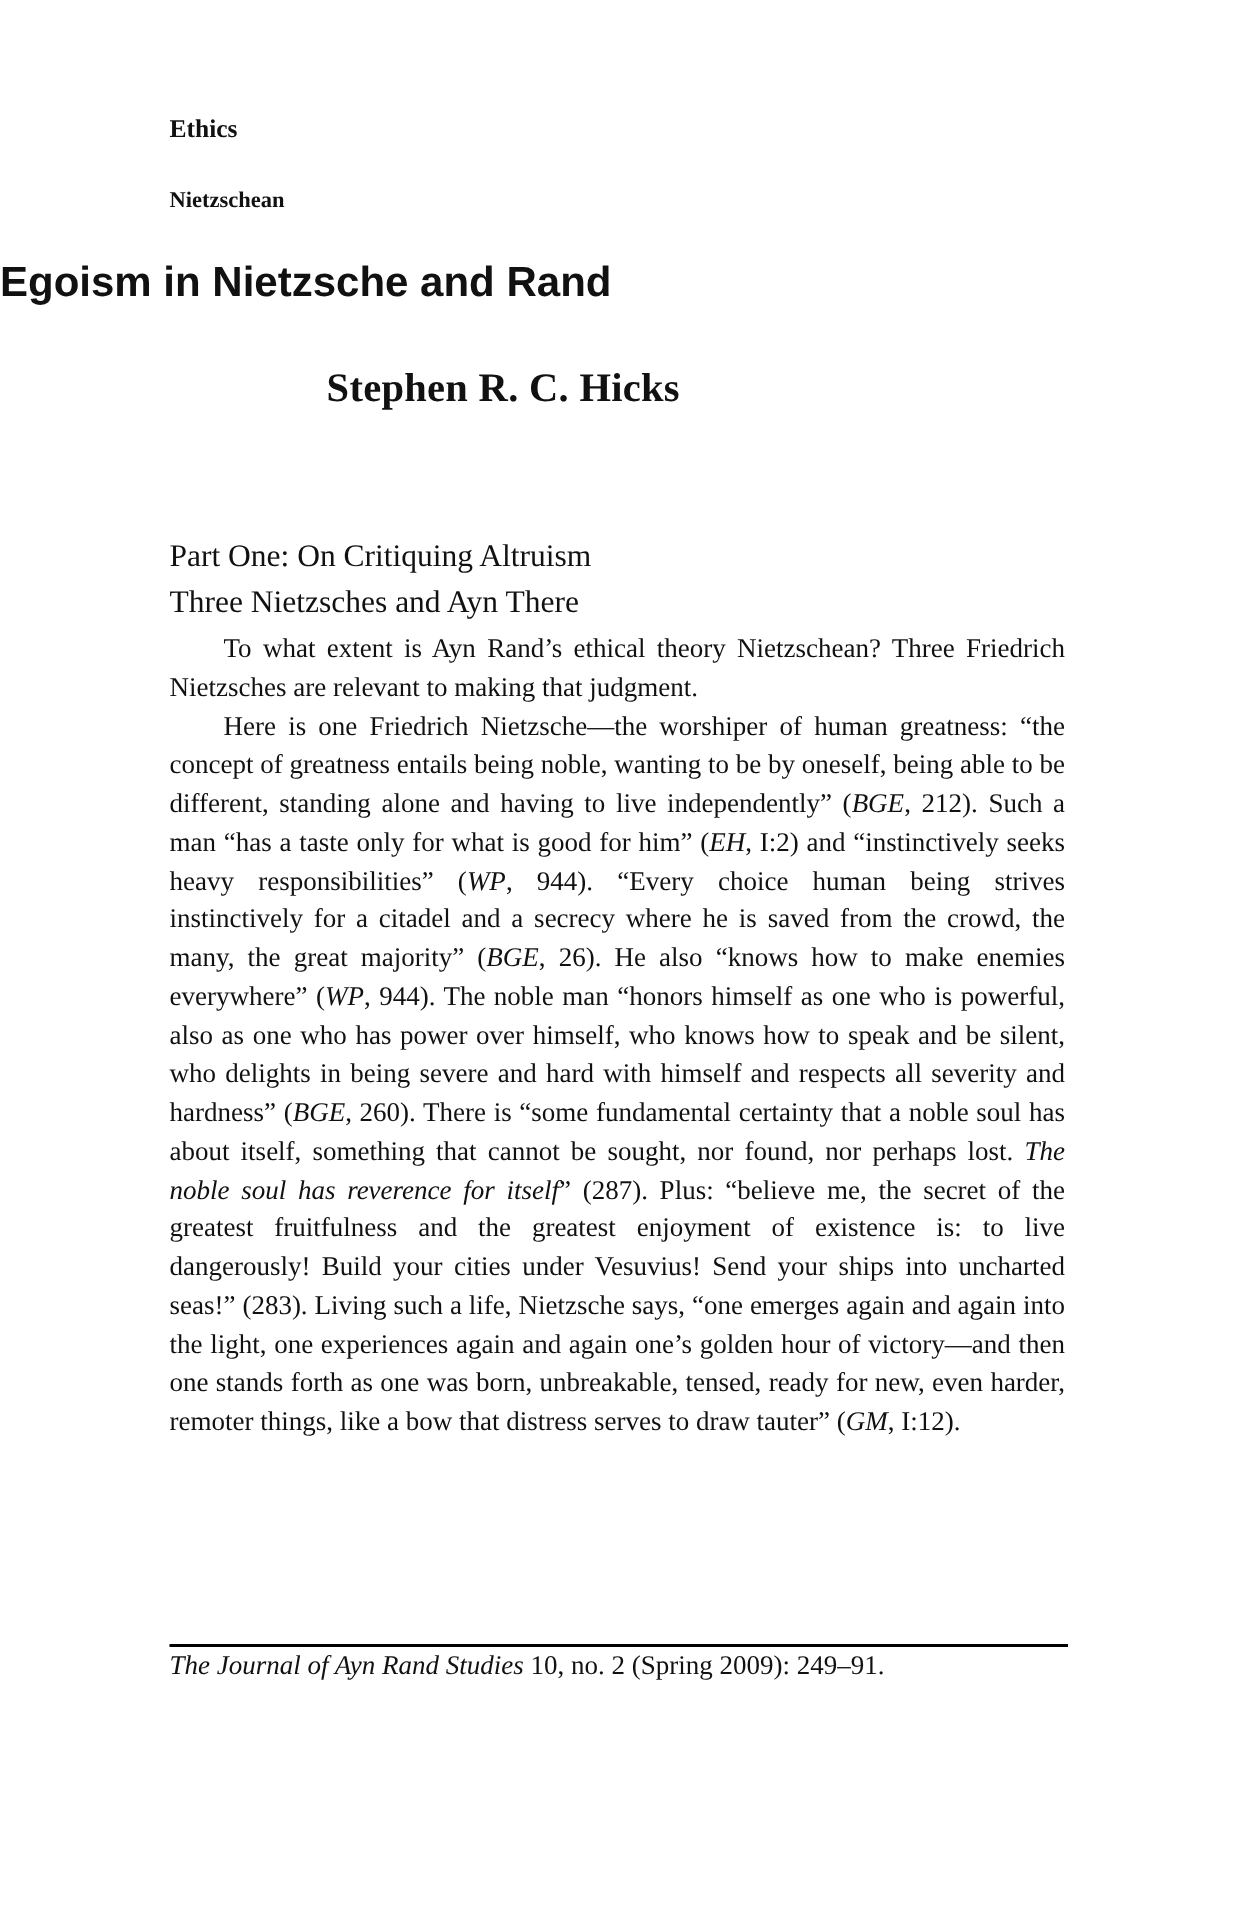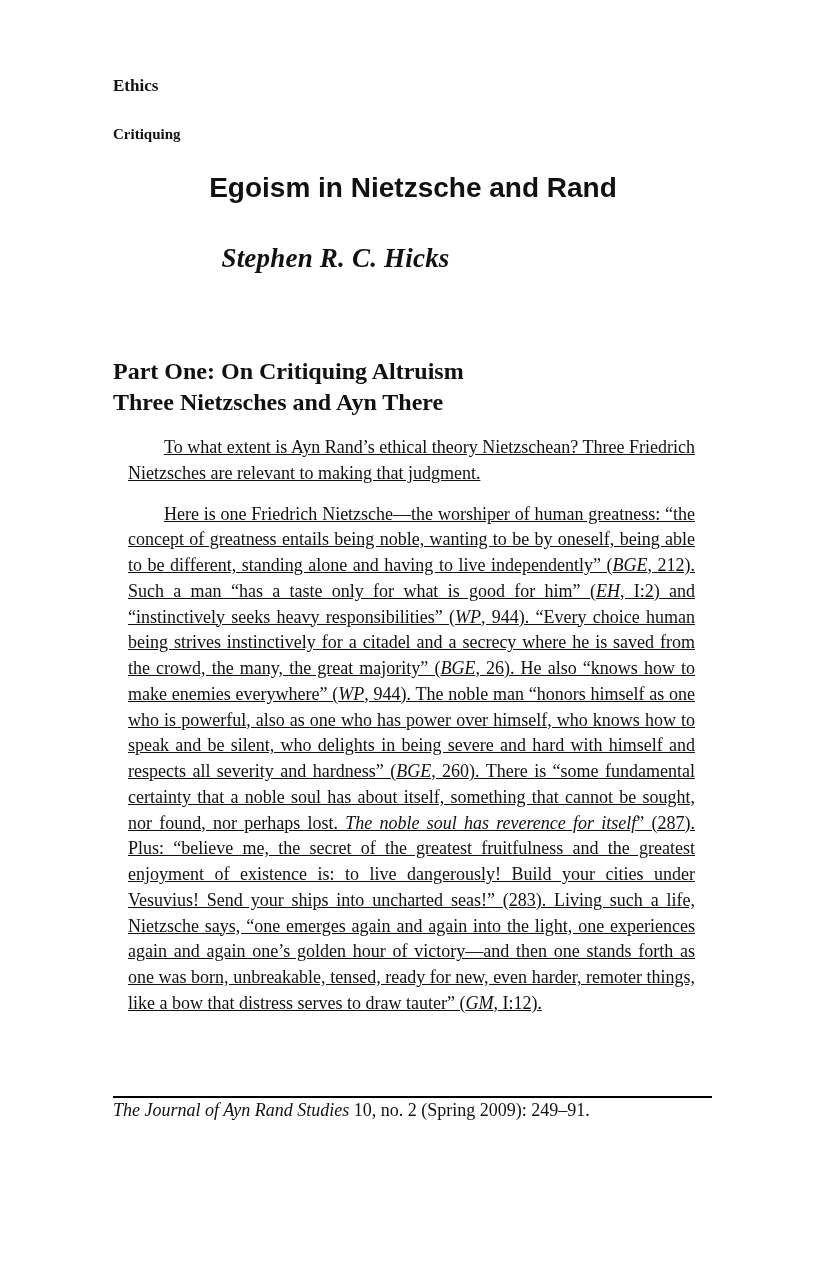--- a/index.html
+++ b/index.html
@@ -3,38 +3,38 @@
   <meta charset="utf-8">
   <style>
     html, body { margin: 0; padding: 0; background: #ffffff; }
     body { width: 826px; height: 1275px; position: relative; color: #111; overflow: hidden; }
     .page { position: absolute; left: 113px; top: 0; width: 597px; }
     .serif { font-family: "Liberation Serif", "DejaVu Serif", serif; }
     .sans { font-family: "Liberation Sans", "DejaVu Sans", sans-serif; }
     .section-label { position: absolute; left: 0; font-weight: bold; font-size: 17px; }
     #ethics { top: 76px; }
     #discussion { top: 126px; font-size: 15px; }
-    .title { position: absolute; left: -113px; width: 826px; top: 172px; text-align: center; font-size: 28px; font-weight: bold; }
-    .author { position: absolute; left: -113px; width: 671px; top: 243px; text-align: center; font-size: 27px; font-style: italic; font-weight: bold; letter-spacing: 0.2px; }
-    .heading { position: absolute; left: 0; font-weight: bold; font-size: 24px; }
+    .title { position: absolute; left: -113px; width: 826px; top: 172px; text-align: left; font-size: 28px; font-weight: bold; }
+    .author { position: absolute; left: -113px; width: 671px; top: 243px; text-align: center; font-size: 27px; font-weight: bold; letter-spacing: 0.2px; }
+    .heading { position: absolute; left: 0; font-weight: normal; font-size: 21px; }
     #h1 { top: 358px; }
     #h2 { top: 389px; }
     .body { position: absolute; left: 0; top: 420px; width: 597px; font-size: 18px; line-height: 25.75px; text-align: justify; }
-    .body p { margin: 15px; text-indent: 36px; text-decoration: underline; }
+    .body p { margin: 0; text-indent: 36px; }
     .body i { font-style: italic; }
     .rule { position: absolute; left: 0; top: 1096px; width: 599px; height: 2px; background: #000; }
     .footer { position: absolute; left: 0; top: 1100px; font-size: 18px; }
     .footer i { font-style: italic; margin-top: 27px; }
   </style>
 </head>
 <body>
 
 <div class="page">
   <div id="ethics" class="section-label serif">Ethics</div>
-  <div id="discussion" class="section-label serif">Critiquing</div>
+  <div id="discussion" class="section-label serif">Nietzschean</div>
 
   <div class="title sans">Egoism in Nietzsche and Rand</div>
   <div class="author serif">Stephen R. C. Hicks</div>
 
   <div id="h1" class="heading serif">Part One:  On Critiquing Altruism</div>
   <div id="h2" class="heading serif">Three Nietzsches and Ayn There</div>
 
   <div class="body serif" id="body-text">
       <p><span>To what extent is Ayn Rand’s ethical theory Nietzschean?  Three Friedrich Nietzsches are relevant to making that judgment.</span></p>
       <p><span>Here is one Friedrich Nietzsche—the worshiper of human greatness:  “the concept of greatness entails being noble, wanting to be by oneself, being able to be different, standing alone and having to live independently” (</span><i>BGE</i><span>, 212).  Such a man “has a taste only for what is good for him” (</span><i>EH</i><span>, I:2) and “instinctively seeks heavy responsibilities” (</span><i>WP</i><span>, 944).  “Every choice human being strives instinctively for a citadel and a secrecy where he is saved from the crowd, the many, the great majority” (</span><i>BGE</i><span>, 26).  He also “knows how to make enemies everywhere” (</span><i>WP</i><span>, 944).  The noble man “honors himself as one who is powerful, also as one who has power over himself, who knows how to speak and be silent, who delights in being severe and hard with himself and respects all severity and hardness” (</span><i>BGE</i><span>, 260).  There is “some fundamental certainty that a noble soul has about itself, something that cannot be sought, nor found, nor perhaps lost.  </span><i>The noble soul has reverence for itself</i><span>” (287).  Plus: “believe me, the secret of the greatest fruitfulness and the greatest enjoyment of existence is:  to live dangerously!  Build your cities under Vesuvius!  Send your ships into uncharted seas!” (283).  Living such a life, Nietzsche says, “one emerges again and again into the light, one experiences again and again one’s golden hour of victory—and then one stands forth as one was born, unbreakable, tensed, ready for new, even harder, remoter things, like a bow that distress serves to draw tauter” (</span><i>GM</i><span>, I:12).</span></p>

